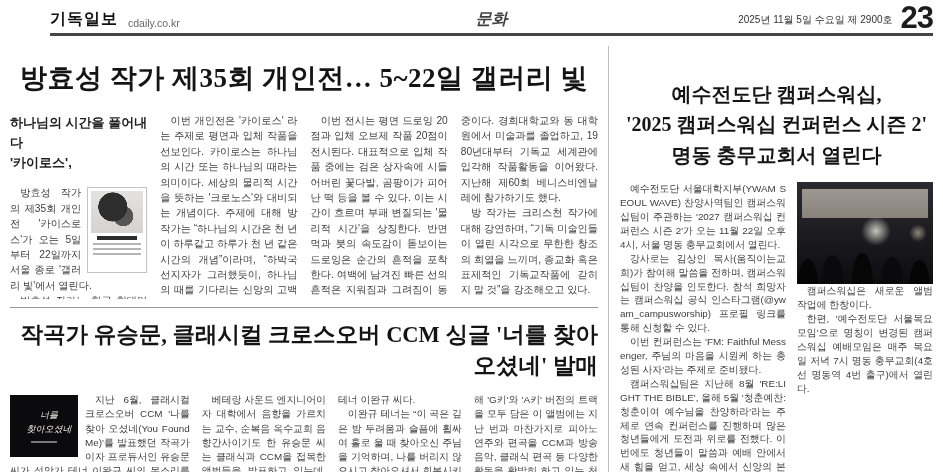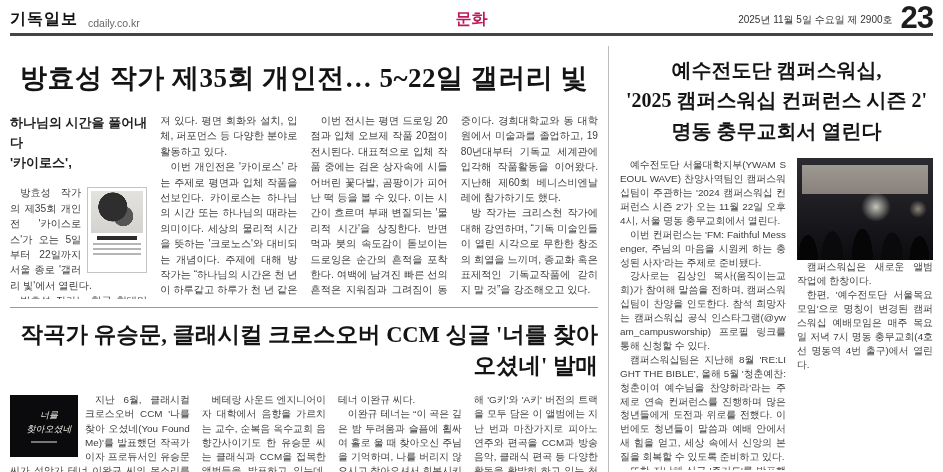--- a/index.html
+++ b/index.html
@@ -1,32 +1,32 @@
 <!DOCTYPE html>
 <html><head>
 <meta charset="utf-8">
 <style>
   html,body{margin:0;padding:0;background:#e8e8e8;}
   .page{width:943px;height:472px;background:#ffffff;position:relative;overflow:hidden;
         font-family:"Liberation Sans","DejaVu Sans",sans-serif;color:#3d3d3d;margin:0 auto;}
   
-  .hdr{padding:6px 10px 0;}
+  .hdr{padding:6px 10px 0;margin-left:40px;}
   .hdr-inner{display:flex;align-items:flex-end;height:24px;position:relative;}
   .masthead{font-size:16px;font-weight:800;color:#111;letter-spacing:1px;}
   .site{font-size:10.5px;color:#666;margin-left:10px;padding-bottom:1px;}
-  .section{position:absolute;left:50%;transform:translateX(-50%);font-size:16px;font-weight:700;color:#be185d;}
+  .section{position:absolute;left:50%;transform:translateX(-50%);font-size:16px;font-weight:700;color:#404040;font-style:italic;}
   .hdr-right{margin-left:auto;display:flex;align-items:flex-end;}
   .edition{font-size:10px;color:#333;margin-right:8px;padding-bottom:3px;}
   .pageno{font-size:31px;font-weight:700;line-height:25px;color:#1d1d1d;letter-spacing:-1px;}
   .hdr-rule{height:3px;background:#454545;margin-top:3px;}
   
   .content{display:flex;padding:0 10px;height:437px;box-sizing:border-box;}
   .left-zone{width:598px;box-sizing:border-box;padding-right:10px;}
   .vdivider{width:1px;background:#bdbdbd;margin-top:10px;}
-  .right-zone{flex:1;padding-left:11px;overflow:hidden;}
+  .right-zone{flex:1;padding-left:11px;overflow:hidden;margin-top:24px;}
   
   .serif{font-family:"Liberation Serif","DejaVu Serif",serif;}
   h1.main-hl{font-size:27px;font-weight:700;text-align:center;margin:24px 0 17px;color:#141414;letter-spacing:.5px;}
   h2.bottom-hl{font-size:22.5px;font-weight:700;text-align:right;margin:11px 0 12px;color:#141414;}
   h2.right-hl{font-size:20px;font-weight:700;text-align:center;line-height:1.52;margin:19px 4px 12px;color:#141414;}
   .para{font-size:10.2px;line-height:15.4px;text-align:justify;word-break:break-all;margin:0;color:#3d3d3d;}
   .ind{text-indent:1em;}
   .subhead{font-size:13px;font-weight:700;color:#1f1f1f;line-height:1.55;margin-bottom:12px;}
   
   .main-cols{display:flex;gap:13px;height:186px;overflow:hidden;}
@@ -107,21 +107,20 @@
                 <span class="poster-bar" style="display:block;"></span>
                 <span class="poster-line" style="display:block;"></span>
                 <span class="poster-line" style="display:block;"></span>
                 <span class="poster-line" style="display:block;"></span>
               </span>
               <span>방효성 작가의 제35회 개인전 '카이스로스'가 오는 5일부터 22일까지 서울 종로 '갤러리 빛'에서 열린다.</span>
             </div>
             <div class="para ind">방효성 작가는 한국 현대미술에서 크리스천 작가이자 실험적인 미술가로 잘 알려</div>
           </div>
           <div class="col">
-            <div class="para">져 있다. 평면 회화와 설치, 입체, 퍼포먼스 등 다양한 분야로 활동하고 있다.</div>
             <div class="para ind">이번 개인전은 '카이로스' 라는 주제로 평면과 입체 작품을 선보인다. 카이로스는 하나님의 시간 또는 하나님의 때라는 의미이다. 세상의 물리적 시간을 뜻하는 '크로노스'와 대비되는 개념이다. 주제에 대해 방 작가는 “하나님의 시간은 천 년이 하루같고 하루가 천 년 같은 시간의 개념”이라며, “하박국 선지자가 그러했듯이, 하나님의 때를 기다리는 신앙의 고백을 담았다”고 설명했다.</div>
           </div>
           <div class="col">
             <div class="para ind">이번 전시는 평면 드로잉 20점과 입체 오브제 작품 20점이 전시된다. 대표적으로 입체 작품 중에는 검은 상자속에 시들어버린 꽃다발, 곰팡이가 피어난 떡 등을 볼 수 있다. 이는 시간이 흐르며 부패 변질되는 '물리적 시간'을 상징한다. 반면 먹과 붓의 속도감이 돋보이는 드로잉은 순간의 흔적을 포착한다. 여백에 남겨진 빠른 선의 흔적은 지워짐과 그려짐이 동시에 남는 시간의 역설을 드러낸다.</div>
 
           </div>
           <div class="col">
             <div class="para">중이다. 경희대학교와 동 대학원에서 미술과를 졸업하고, 1980년대부터 기독교 세계관에 입각해 작품활동을 이어왔다. 지난해 제60회 베니스비엔날레에 참가하기도 했다.</div>
             <div class="para ind">방 작가는 크리스천 작가에 대해 강연하며, “기독 미술인들이 열린 시각으로 무한한 창조의 희열을 느끼며, 종교화 혹은 표제적인 기독교작품에 갇히지 말 것”을 강조해오고 있다.</div>
             <div class="para ind">
@@ -169,23 +168,23 @@
 
     <div class="right-zone">
       <article>
         <h2 class="right-hl serif">
           <div>예수전도단 캠퍼스워십,</div>
           <div>'2025 캠퍼스워십 컨퍼런스 시즌 2'</div>
           <div>명동 충무교회서 열린다</div>
         </h2>
         <div class="right-cols">
           <div class="rcol1">
-            <div class="para ind">예수전도단 서울대학지부(YWAM SEOUL WAVE) 찬양사역팀인 캠퍼스워십팀이 주관하는 '2024 캠퍼스워십 컨퍼런스 시즌 2'가 오는 11월 22일 오후 4시, 서울 명동 충무교회에서 열린다.</div>
+            <div class="para ind">예수전도단 서울대학지부(YWAM SEOUL WAVE) 찬양사역팀인 캠퍼스워십팀이 주관하는 '2027 캠퍼스워십 컨퍼런스 시즌 2'가 오는 11월 22일 오후 4시, 서울 명동 충무교회에서 열린다.</div>
+            <div class="para ind">강사로는 김상인 목사(움직이는교회)가 참여해 말씀을 전하며, 캠퍼스워십팀이 찬양을 인도한다. 참석 희망자는 캠퍼스워십 공식 인스타그램(@ywam_campusworship) 프로필 링크를 통해 신청할 수 있다.</div>
             <div class="para ind">이번 컨퍼런스는 'FM: Faithful Messenger, 주님의 마음을 시원케 하는 충성된 사자'라는 주제로 준비됐다.</div>
-            <div class="para ind">강사로는 김상인 목사(움직이는교회)가 참여해 말씀을 전하며, 캠퍼스워십팀이 찬양을 인도한다. 참석 희망자는 캠퍼스워십 공식 인스타그램(@ywam_campusworship) 프로필 링크를 통해 신청할 수 있다.</div>
             <div class="para ind">캠퍼스워십팀은 지난해 8월 'RE:LIGHT THE BIBLE', 올해 5월 '청춘예찬: 청춘이여 예수님을 찬양하라'라는 주제로 연속 컨퍼런스를 진행하며 많은 청년들에게 도전과 위로를 전했다. 이번에도 청년들이 말씀과 예배 안에서 새 힘을 얻고, 세상 속에서 신앙의 본질을 회복할 수 있도록 준비하고 있다.</div>
             <div class="para ind">또한 지난해 싱글 '주기도'를 발표했던</div>
           </div>
           <div class="rcol2">
             <div class="photo">
               <div class="banner"></div>
               <div class="glow"></div>
               <div class="glow2"></div>
               <div class="figures"></div>
             </div>

